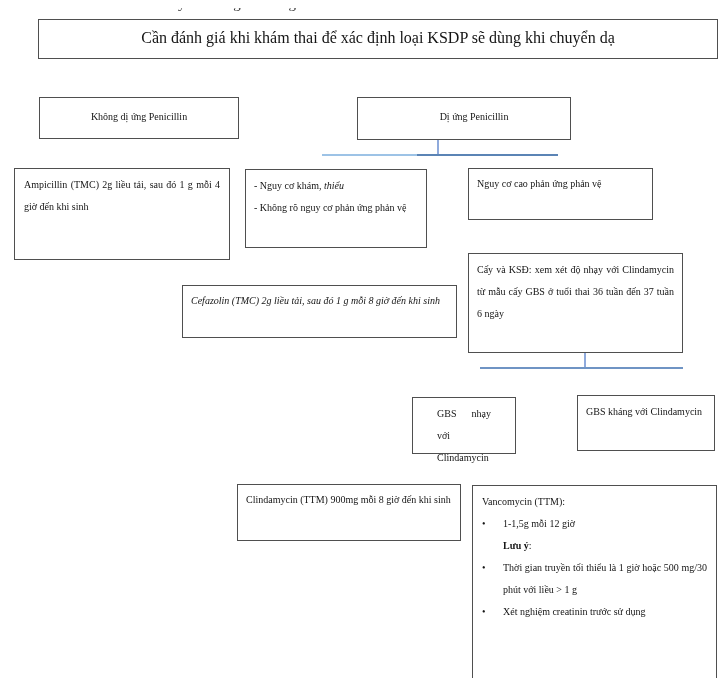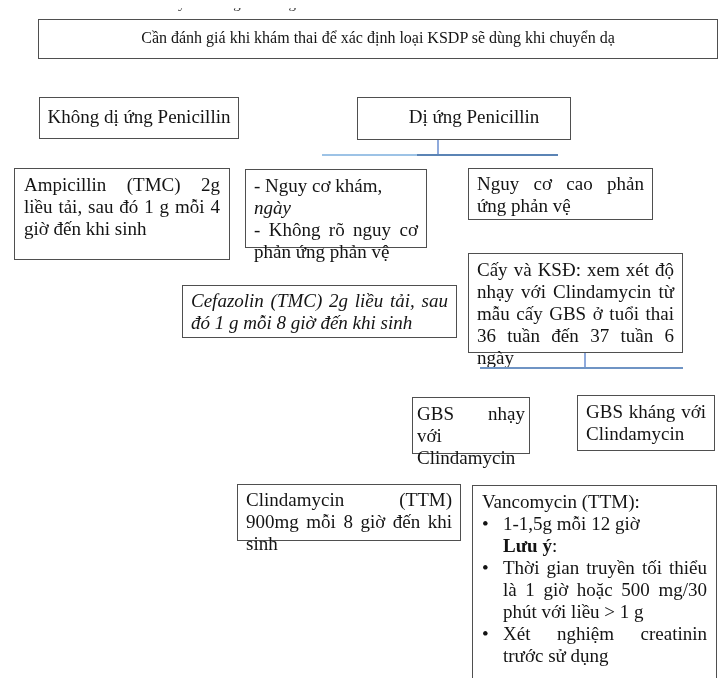--- a/index.html
+++ b/index.html
@@ -4,21 +4,21 @@
 <style>
   html,body{margin:0;padding:0;background:#fff;}
   .canvas{
     position:relative;width:726px;height:678px;background:#ffffff;
     font-family:"Liberation Serif","DejaVu Serif",serif;color:#141414;
     overflow:hidden;
     margin-top:8px;
   }
   .box{
     position:absolute;box-sizing:border-box;background:#fff;
-    border:1.5px solid #4f4f4f;font-size:19px;line-height:22px;
+    border:1.5px solid #4f4f4f;font-size:10px;line-height:22px;
   }
   .txt-center{text-align:center;}
   .txt-just{text-align:justify;}
   .conn{position:absolute;}
   .vline{width:1.6px;}
   .hline{height:1.8px;}
   
   .top-fragment{
     position:absolute;left:178px;top:-13px;font-size:15px;line-height:17px;
     word-spacing:44px;color:#333;
@@ -36,21 +36,21 @@
   .ampicillin-box{left:14px;top:160px;width:216px;height:92px;padding:5px 9px;}
   .risk-box{left:245px;top:161px;width:182px;height:79px;padding:5px 8px;}
   .high-risk-box{left:468px;top:160px;width:185px;height:52px;padding:4px 8px;}
   
   .cefazolin-box{left:182px;top:277px;width:275px;height:53px;padding:4px 8px;font-style:italic;}
   .culture-box{left:468px;top:245px;width:215px;height:100px;padding:5px 8px;}
   
   .c2-v{left:584px;top:345px;height:15px;background:#8faadc;}
   .c2-h{left:480px;top:359px;width:203px;background:#6f94c4;}
   
-  .gbs-sens-box{left:412px;top:389px;width:118px;height:57px;padding:5px 4px;}
+  .gbs-sens-box{left:412px;top:389px;width:104px;height:57px;padding:5px 24px;}
   .gbs-res-box{left:577px;top:387px;width:138px;height:56px;padding:5px 8px;}
   
   .clindamycin-box{left:237px;top:476px;width:224px;height:57px;padding:4px 8px;}
   .vancomycin-box{left:472px;top:477px;width:245px;height:195px;padding:5px 9px;}
   .vrow{display:flex;}
   .vrow .marker{width:21px;flex:0 0 21px;}
   .vrow .vtext{flex:1;text-align:justify;}
   .vnote{margin-left:21px;}
   .bold{font-weight:bold;}
   .ital{font-style:italic;}
@@ -76,21 +76,21 @@
 
   <div class="conn vline c1-v"></div>
   <div class="conn hline c1-h-light"></div>
   <div class="conn hline c1-h-dark"></div>
 
   <div class="box txt-just ampicillin-box">
     <span>Ampicillin (TMC) 2g liều tải, sau đó 1 g mỗi 4 giờ đến khi sinh</span>
   </div>
 
   <div class="box risk-box">
-    <div><span>- Nguy cơ khám, </span><span class="ital">ngày</span></div>
+    <div><span>- Nguy cơ khám, </span><span class="ital">thiểu</span></div>
     <div class="txt-just"><span>- Không rõ nguy cơ phản ứng phản vệ</span></div>
   </div>
 
   <div class="box txt-just high-risk-box">
     <span>Nguy cơ cao phản ứng phản vệ</span>
   </div>
 
   <div class="box txt-just cefazolin-box">
     <span>Cefazolin (TMC) 2g liều tải, sau đó 1 g mỗi 8 giờ đến khi sinh</span>
   </div>

